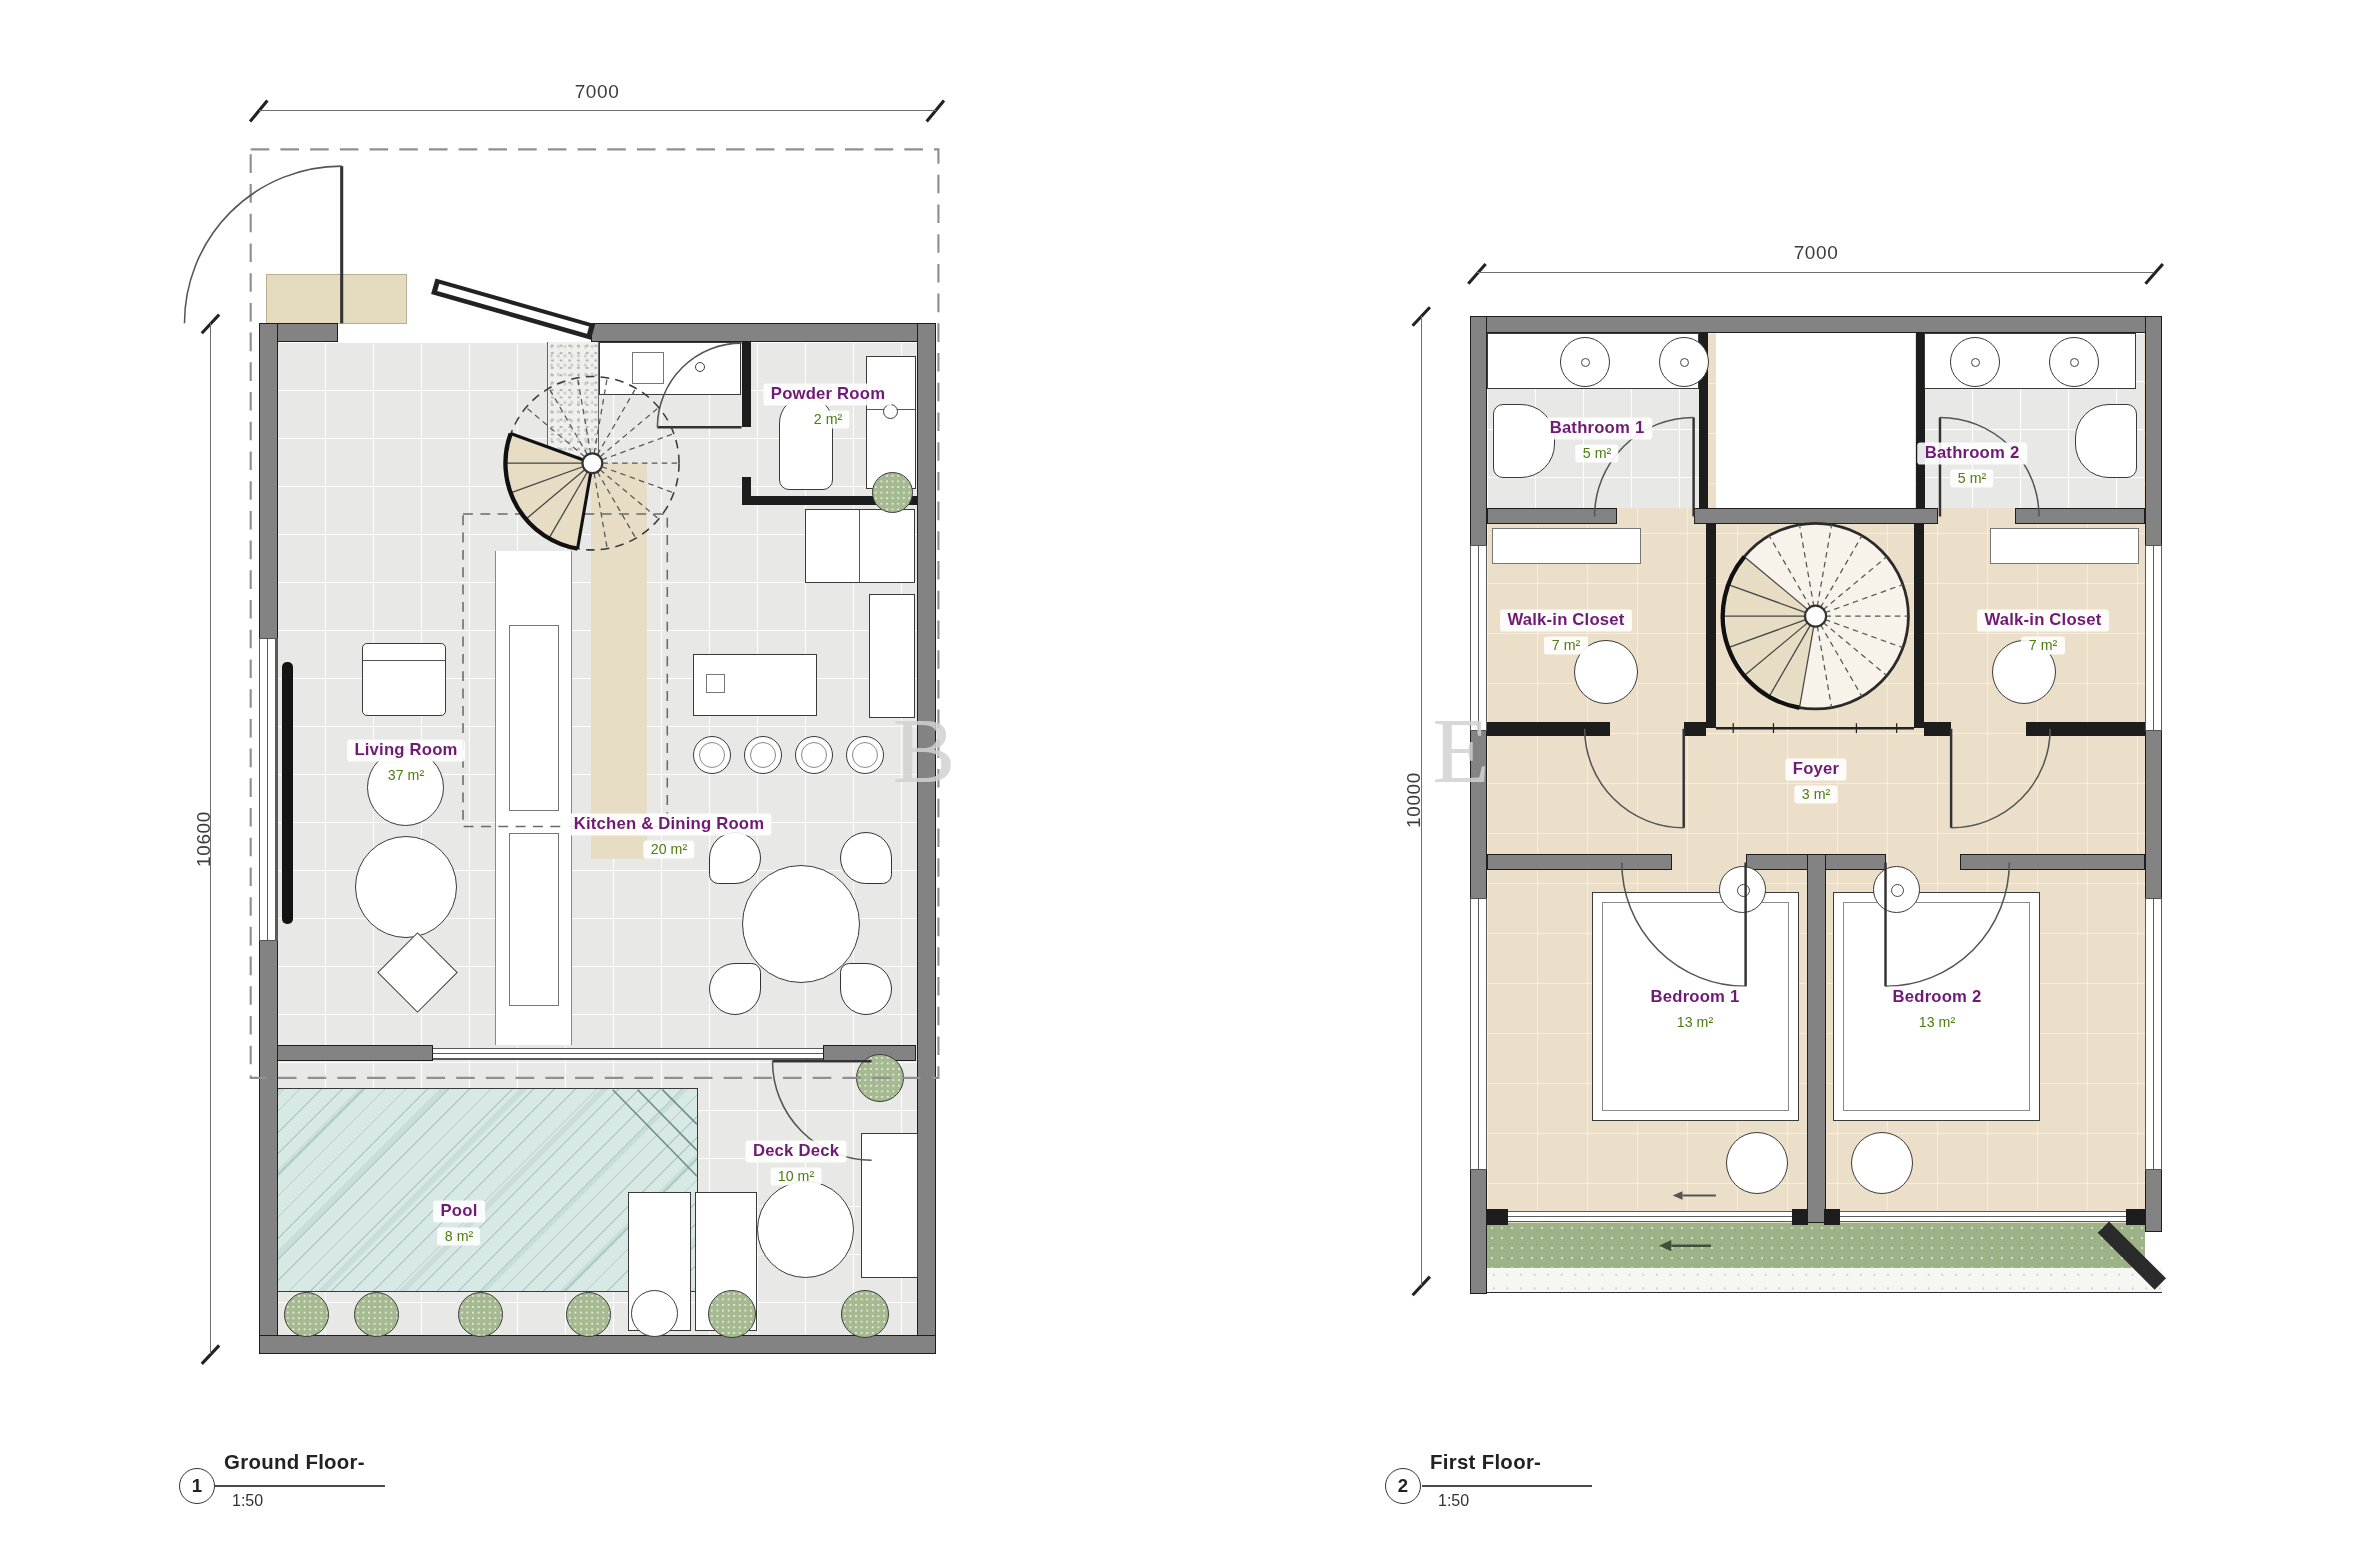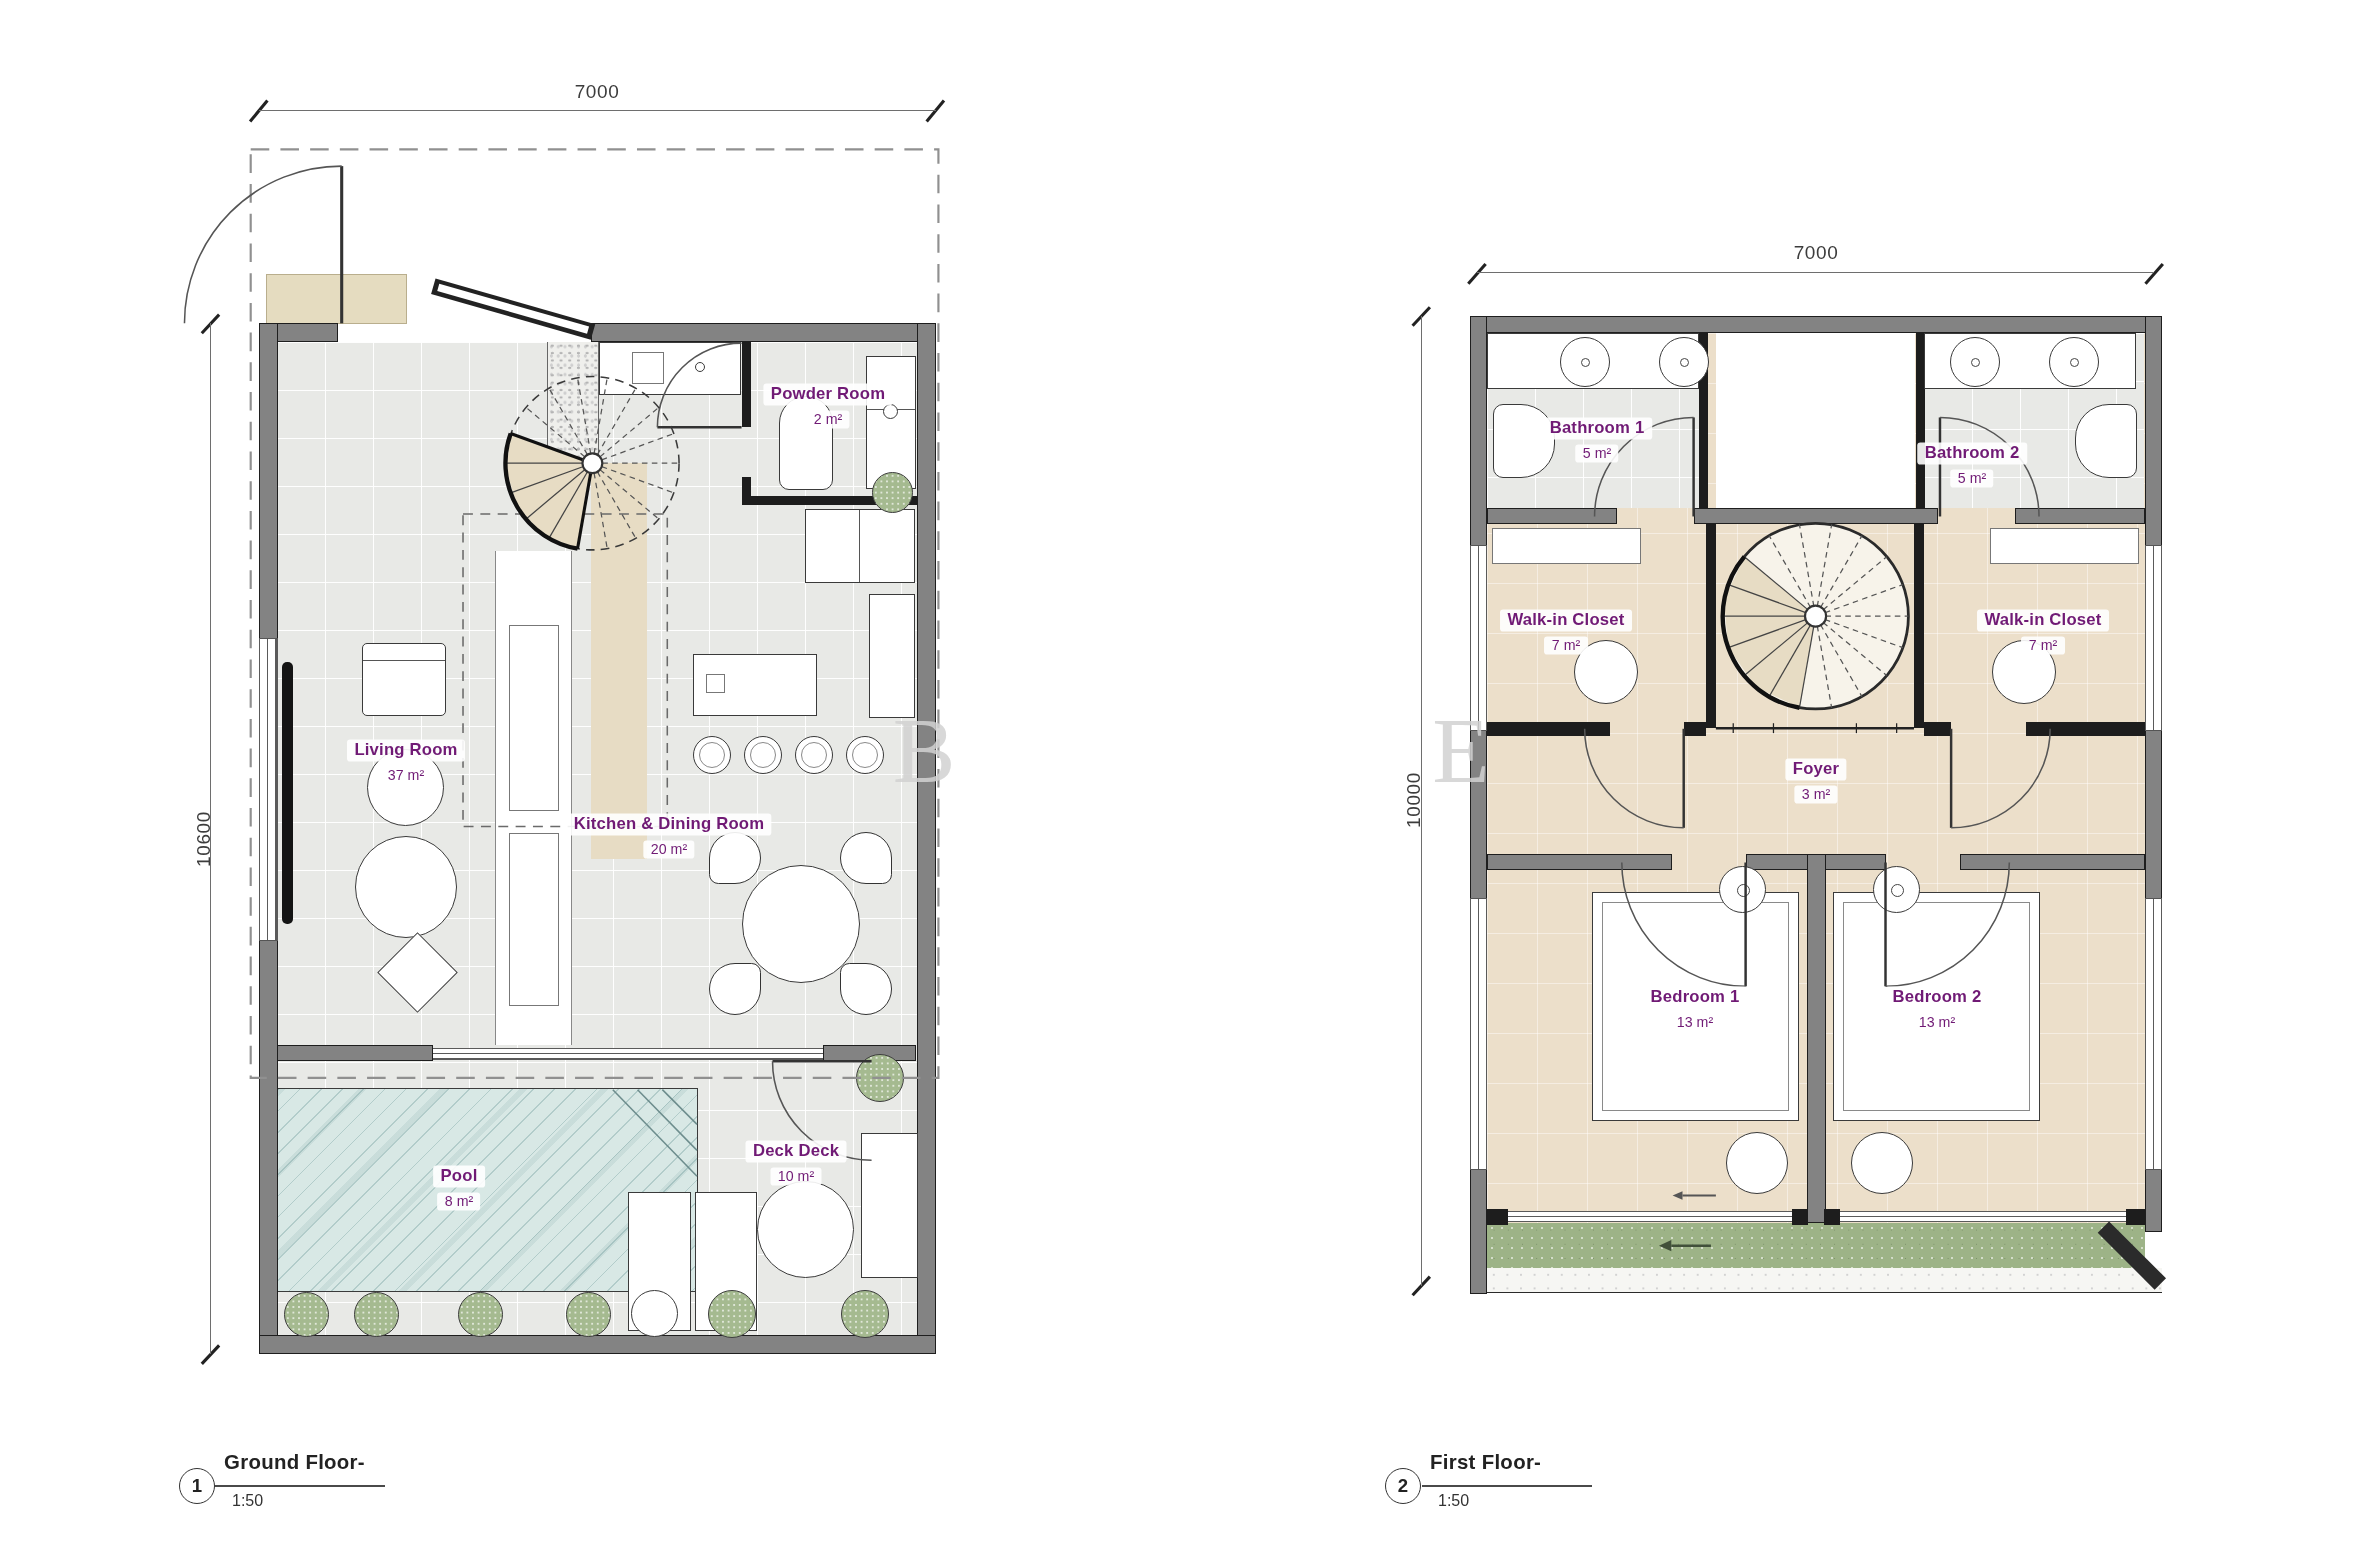--- a/index.html
+++ b/index.html
@@ -37,21 +37,21 @@
   .thin{border-width:0.9px;border-color:#777;}
   .plant{position:absolute;border-radius:50%;background-color:#a5ba90;border:1.9px solid #3e3e3e;box-sizing:border-box;z-index:22;
     background-image:radial-gradient(rgba(255,255,255,.65) 0.9px,transparent 0.9px);background-size:5.6px 5.6px;}
   .chair{position:absolute;background:#fff;border:1.9px solid #333;box-sizing:border-box;z-index:19;}
   
   .overlay{position:absolute;left:0;top:0;z-index:30;pointer-events:none;}
   
   .rlabel{position:absolute;display:flex;flex-direction:column;align-items:center;gap:4.3px;transform:translate(-50%,-50%);z-index:50;white-space:nowrap;}
   .chip{background:rgba(255,255,255,.9);padding:1.2px 7.4px;border-radius:3.1px;}
   .room-name{font-size:16.7px;font-weight:600;color:#701a75;letter-spacing:0.2px;}
-  .room-area{font-size:14.2px;font-weight:500;color:#701a75;}
+  .room-area{font-size:14.2px;font-weight:500;color:#4d7c0f;}
   .dim-text{position:absolute;transform:translate(-50%,-50%);font-size:19px;font-weight:500;color:#3c3c3c;letter-spacing:0.6px;z-index:50;}
   .dim-text.vert{transform:translate(-50%,-50%) rotate(-90deg);}
   .dimline{position:absolute;background:#6e6e6e;z-index:40;}
   
   .callout-circle{position:absolute;width:36px;height:36px;border:1.9px solid #333;border-radius:50%;background:#fff;
     display:flex;align-items:center;justify-content:center;font-size:18.6px;font-weight:600;color:#222;box-sizing:border-box;z-index:50;}
   .callout-title{position:absolute;font-size:20.4px;font-weight:600;color:#222;letter-spacing:0.3px;z-index:50;}
   .callout-scale{position:absolute;font-size:16px;font-weight:400;color:#333;z-index:50;}
   .callout-line{position:absolute;height:1.9px;background:#4a4a4a;z-index:50;}
   
@@ -154,21 +154,21 @@
     <span class="chip room-area">2 m²</span>
   </div>
   <div class="rlabel" style="left:406px;top:734px;margin-top:28px;">
     <span class="chip room-name">Living Room</span>
     <span class="chip room-area">37 m²</span>
   </div>
   <div class="rlabel" style="left:669px;top:836px;">
     <span class="chip room-name">Kitchen &amp; Dining Room</span>
     <span class="chip room-area">20 m²</span>
   </div>
-  <div class="rlabel" style="left:459px;top:1188px;">
+  <div class="rlabel" style="left:459px;top:1223px;">
     <span class="chip room-name">Pool</span>
     <span class="chip room-area">8 m²</span>
   </div>
   <div class="rlabel" style="left:796px;top:1163px;">
     <span class="chip room-name">Deck Deck</span>
     <span class="chip room-area">10 m²</span>
   </div>
 
   <div class="callout-circle" style="left:179px;top:1468px;">1</div>
   <div class="callout-title" style="left:224px;top:1451px;">Ground Floor-</div>

